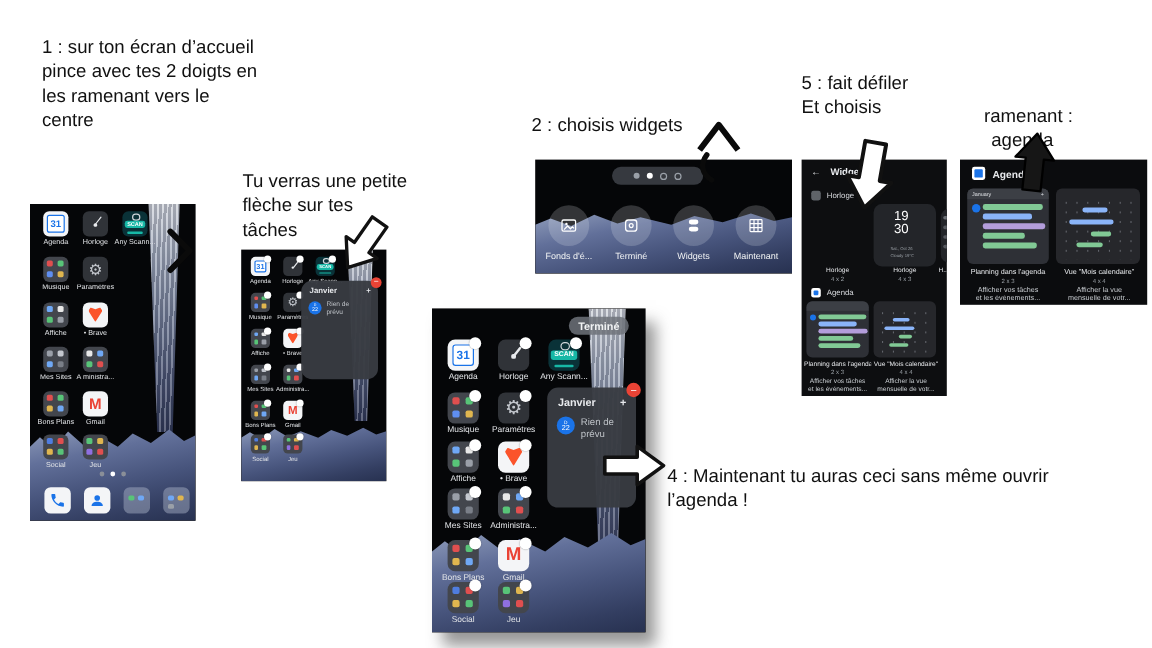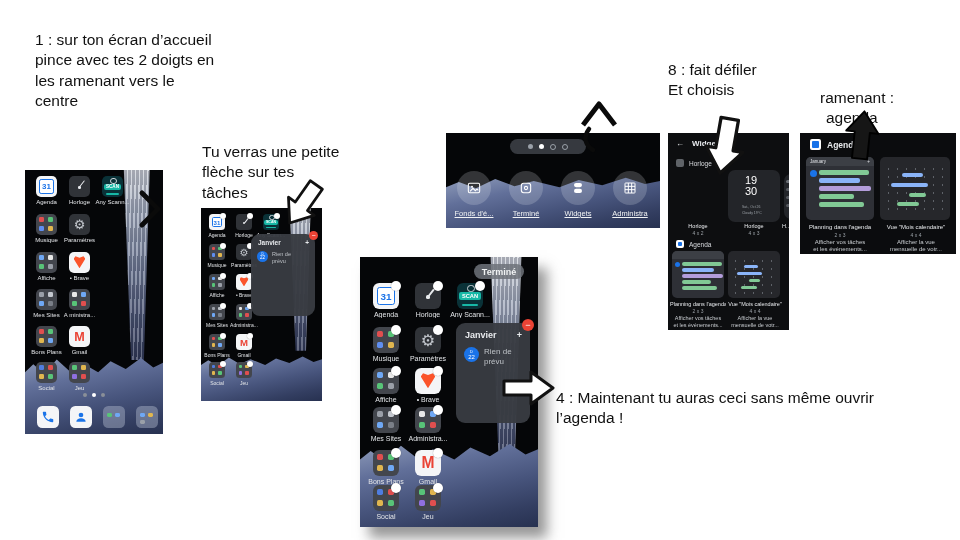--- a/index.html
+++ b/index.html
@@ -41,21 +41,21 @@
   .cw-date{position:absolute;background:#1a73e8;border-radius:50%;color:#fff;display:flex;flex-direction:column;align-items:center;justify-content:center;line-height:1;}
   .cw-empty{position:absolute;color:#bdc1c6;line-height:1.25;}
   .done-pill{position:absolute;background:rgba(110,115,122,.85);color:#f1f3f4;border-radius:9px;display:flex;align-items:center;justify-content:center;font-weight:bold;}
   
   .pill-dots{position:absolute;background:rgba(95,100,110,.55);border-radius:8px;display:flex;align-items:center;justify-content:center;gap:6px;}
   .pill-dots i{width:5px;height:5px;border-radius:50%;background:#9aa0a8;}
   .pill-dots i.on{background:#fff;}
   .pill-dots i.ring{background:transparent;border:1px solid #9aa0a8;width:4px;height:4px;}
   .wb-item{position:absolute;display:flex;flex-direction:column;align-items:center;}
   .wb-circle{width:34px;height:34px;border-radius:50%;background:rgba(233,238,246,.20);display:flex;align-items:center;justify-content:center;}
-  .wb-label{margin-top:4px;color:#f1f3f4;font-size:7.5px;white-space:nowrap;text-decoration:underline;}
+  .wb-label{margin-top:4px;color:#f1f3f4;font-size:7.5px;white-space:nowrap;}
   
   .picker{background:#0d0e10;}
   .pk-head{position:absolute;left:8px;top:6px;color:#e8eaed;font-size:8px;font-weight:bold;display:flex;gap:8px;align-items:center;}
   .pk-sec{position:absolute;display:flex;gap:5px;align-items:center;color:#dadce0;font-size:6.5px;}
   .pk-secicon{width:8px;height:8px;border-radius:2px;background:#5f6368;position:relative;}
   .pk-secicon.cal{background:#fff;}
   .pk-secicon.cal:after{content:"";position:absolute;inset:2px;background:#1a73e8;border-radius:1px;}
   .pk-card{position:absolute;background:#232529;border-radius:7px;overflow:hidden;}
   .pk-name{position:absolute;text-align:center;color:#e8eaed;font-size:5.5px;white-space:nowrap;overflow:hidden;}
   .pk-size{position:absolute;text-align:center;color:#9aa0a6;font-size:5px;}
@@ -76,22 +76,23 @@
   .arrow{position:absolute;z-index:5;}
   .phone4{box-shadow:9px 11px 12px rgba(95,95,95,.65);}
 </style>
 </head>
 <body>
 
 <div class="slide">
 
   <div class="txt" style="left:35px;top:30px;width:182px;">1 :  sur ton écran d’accueil pince avec tes 2 doigts en les ramenant vers le centre</div>
   <div class="txt" style="left:202px;top:142px;width:142px;">Tu verras une petite flèche sur tes tâches</div>
+  <div class="txt" style="left:443px;top:95px;">2 : choisis widgets</div>
   <div class="txt" style="left:668px;top:60px;">
-    <div>8 : fait défiler</div>
+    <div>5 : fait défiler</div>
     <div>Et choisis</div>
   </div>
   <div class="txt" style="left:820px;top:88px;">
     <div>ramenant :</div>
     <div style="padding-left:6px;">agenda</div>
   </div>
   <div class="txt" style="left:556px;top:388px;width:318px;">4 : Maintenant tu auras ceci sans même ouvrir l’agenda !</div>
 
   <div class="shot" id="phone1" style="left:25px;top:170px;width:138px;height:264px;">
     <div class="falls" style="left:68%;width:26%;height:72%;"></div>
@@ -401,21 +402,21 @@
         </div>
         <div class="wb-item" style="left: 158px; top: 38px; width: 52px;">
           <div class="wb-circle">
             <svg viewBox="0 0 24 24" width="16" height="16">
               <g fill="none" stroke="#fff" stroke-width="1.5">
                 <rect x="4.5" y="4.5" width="15" height="15" rx="1"></rect>
                 <path d="M9.5 4.5v15M14.5 4.5v15M4.5 9.5h15M4.5 14.5h15"></path>
               </g>
             </svg>
           </div>
-          <div class="wb-label">Administra</div>
+          <div class="wb-label">Maintenant</div>
         </div>
         <div class="wb-item" style="left: 206px; top: 38px; width: 52px;"></div>
       </div>
   </div>
 
   <div class="shot picker" id="picker" style="left:668px;top:133px;width:121px;height:197px;">
     <div class="pk-head">
       <span>←</span>
       <span>Widgets</span>
     </div>

